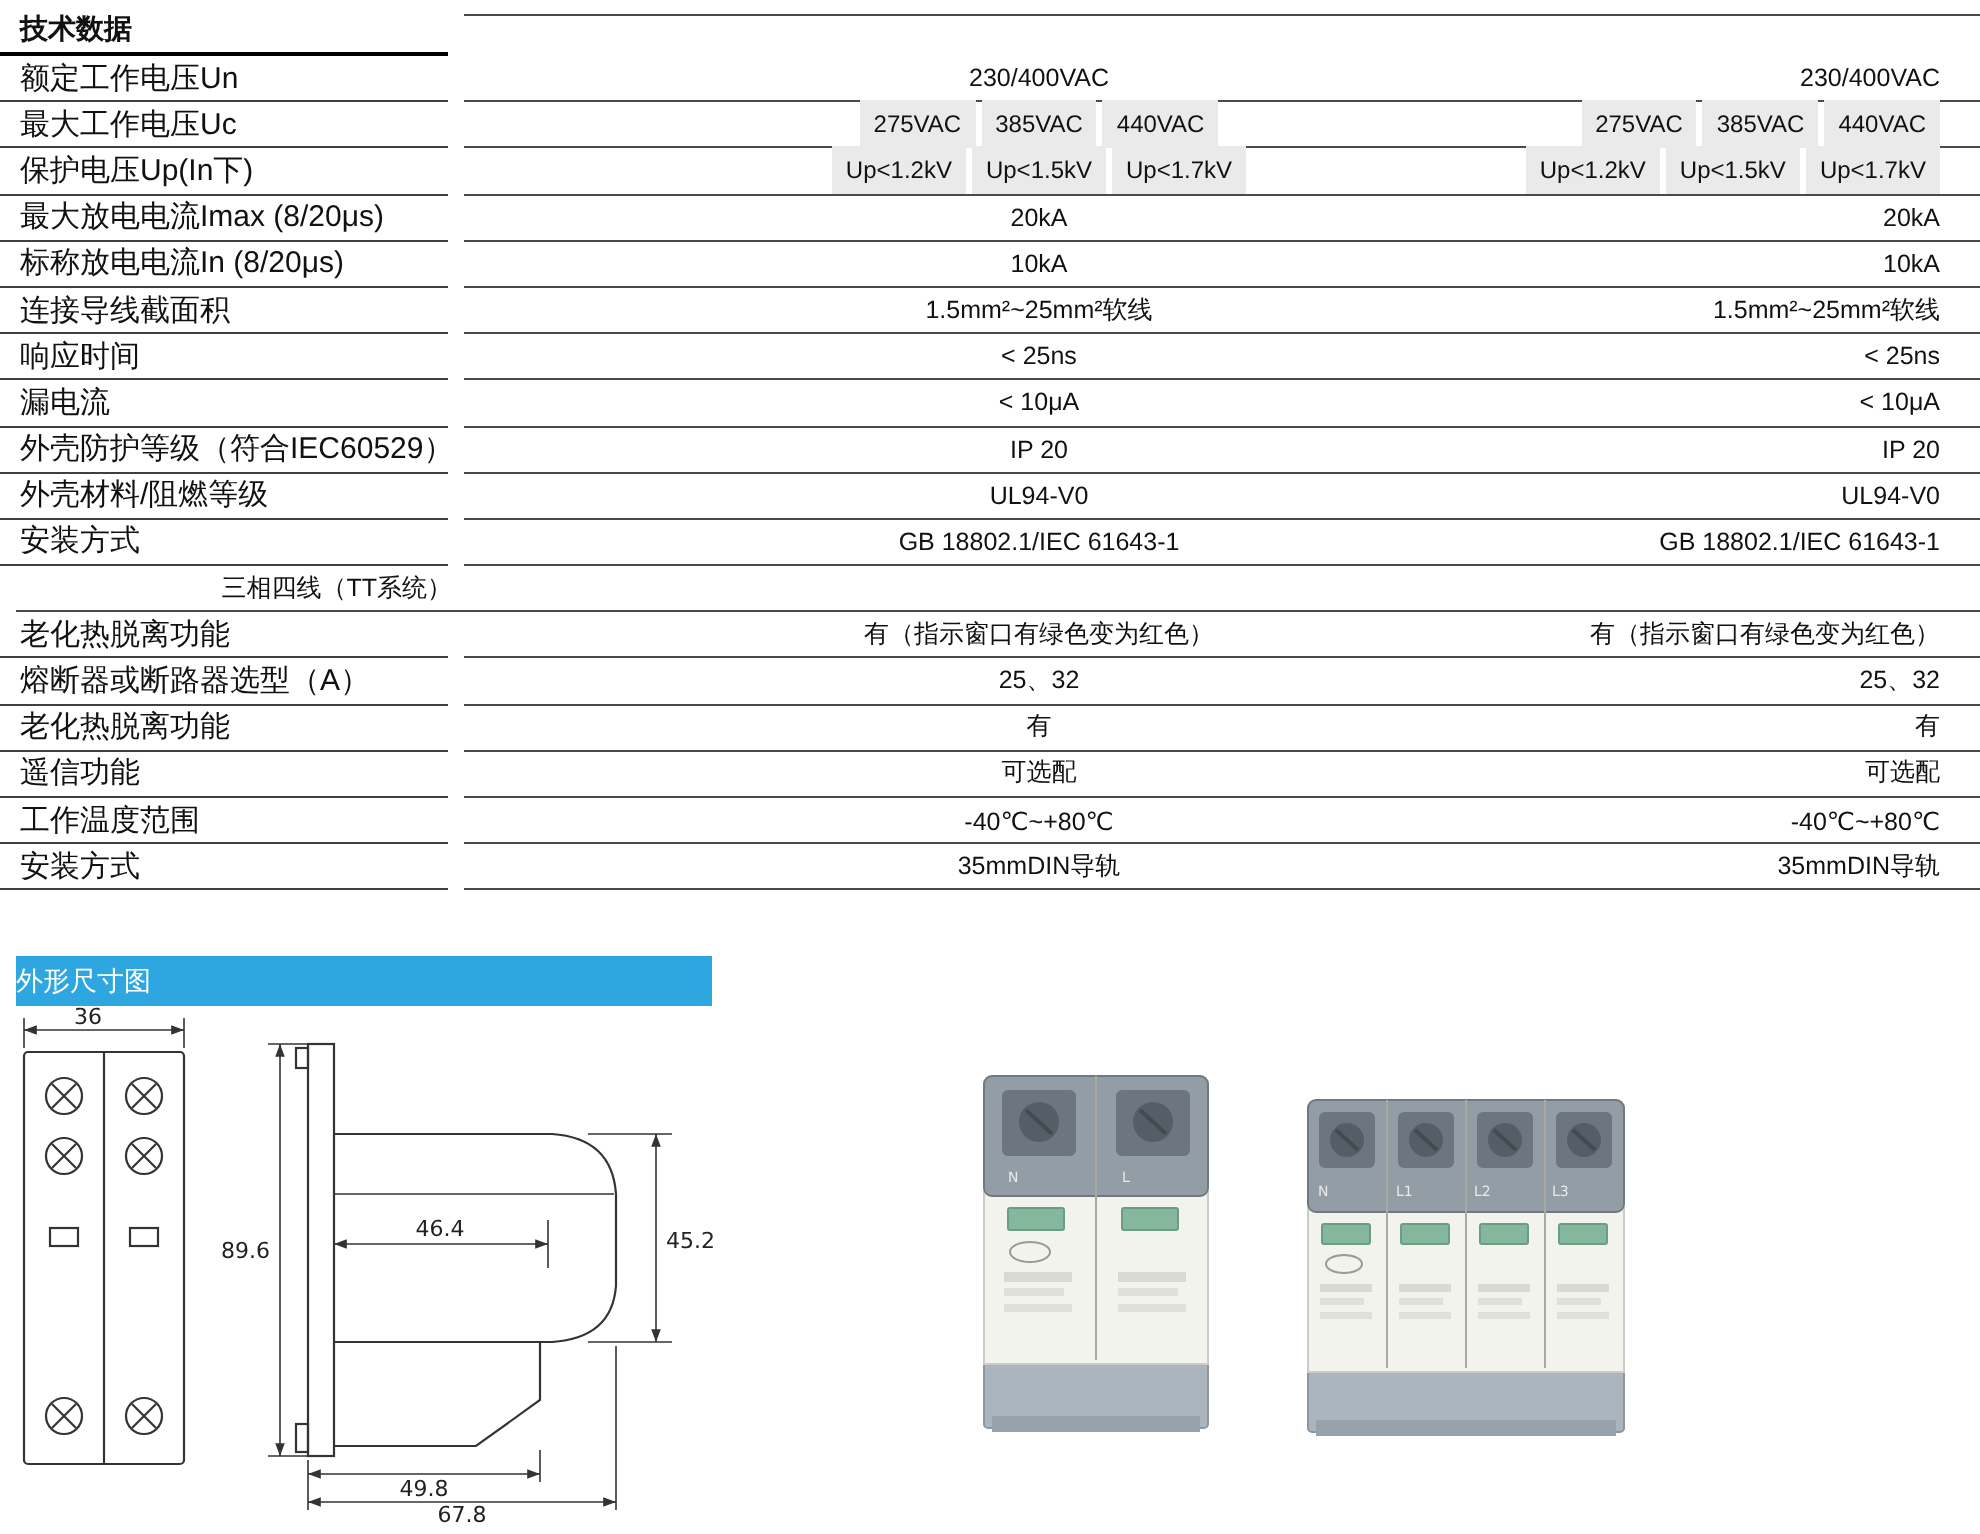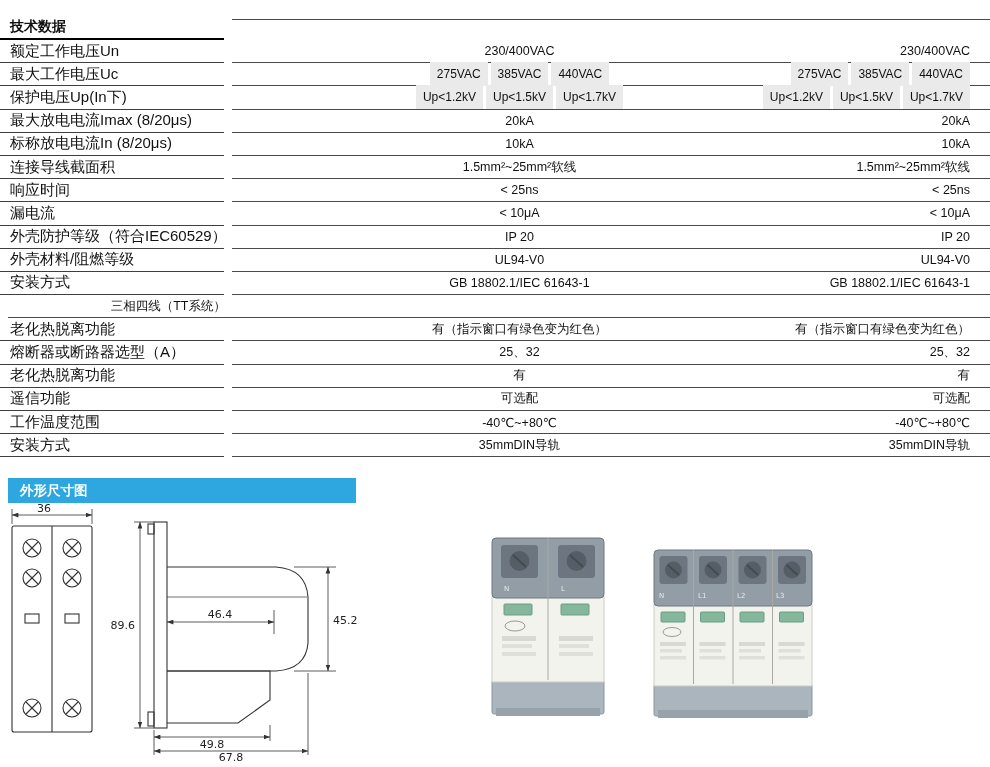--- a/index.html
+++ b/index.html
@@ -6,21 +6,21 @@
   html, body { width: 990px; height: 767px; }
   body {
     position: relative;
     background: #ffffff;
     font-family: "Liberation Sans", "DejaVu Sans", sans-serif;
     color: #111;
     overflow: hidden;
   }
 
   
-  .tech-table { position: absolute; top: 16px; left: 0; width: 990px; }
+  .tech-table { position: absolute; top: 4px; left: 0; width: 990px; }
 
   .header-row { position: relative; display: flex; height: 24px; }
   .header-label {
     width: 224px; padding-left: 10px;
     display: flex; align-items: center;
     font-weight: bold; font-size: 14px;
     border-bottom: 2px solid #000;
   }
   .values-topline {
     position: absolute; left: 232px; right: 0; top: 3px; height: 1px;
@@ -48,22 +48,22 @@
     background: #eaeaea;
     font-size: 12px; padding: 5px 7px;
     white-space: nowrap; text-align: right;
   }
 
   
   .section-bar {
     position: absolute; top: 478px; left: 8px;
     width: 348px; height: 25px;
     background: #2ea7e0; color: #fff;
-    font-weight: bold; font-size: 13.5px;
-    display: flex; align-items: center; padding-left: 12px;
+    font-weight: normal; font-size: 13.5px;
+    display: flex; align-items: center; 
   }
 
   .drawing { position: absolute; left: 4px; top: 502px; }
   .photo2  { position: absolute; left: 482px; top: 532px; }
   .photo4  { position: absolute; left: 646px; top: 546px; }
 
   svg text { font-family: "DejaVu Sans", "Liberation Sans", sans-serif; font-size: 11px; fill: #222; }
   svg text.tlabel { font-size: 7px; fill: #e9e9e9; }
 </style>
 </head>

